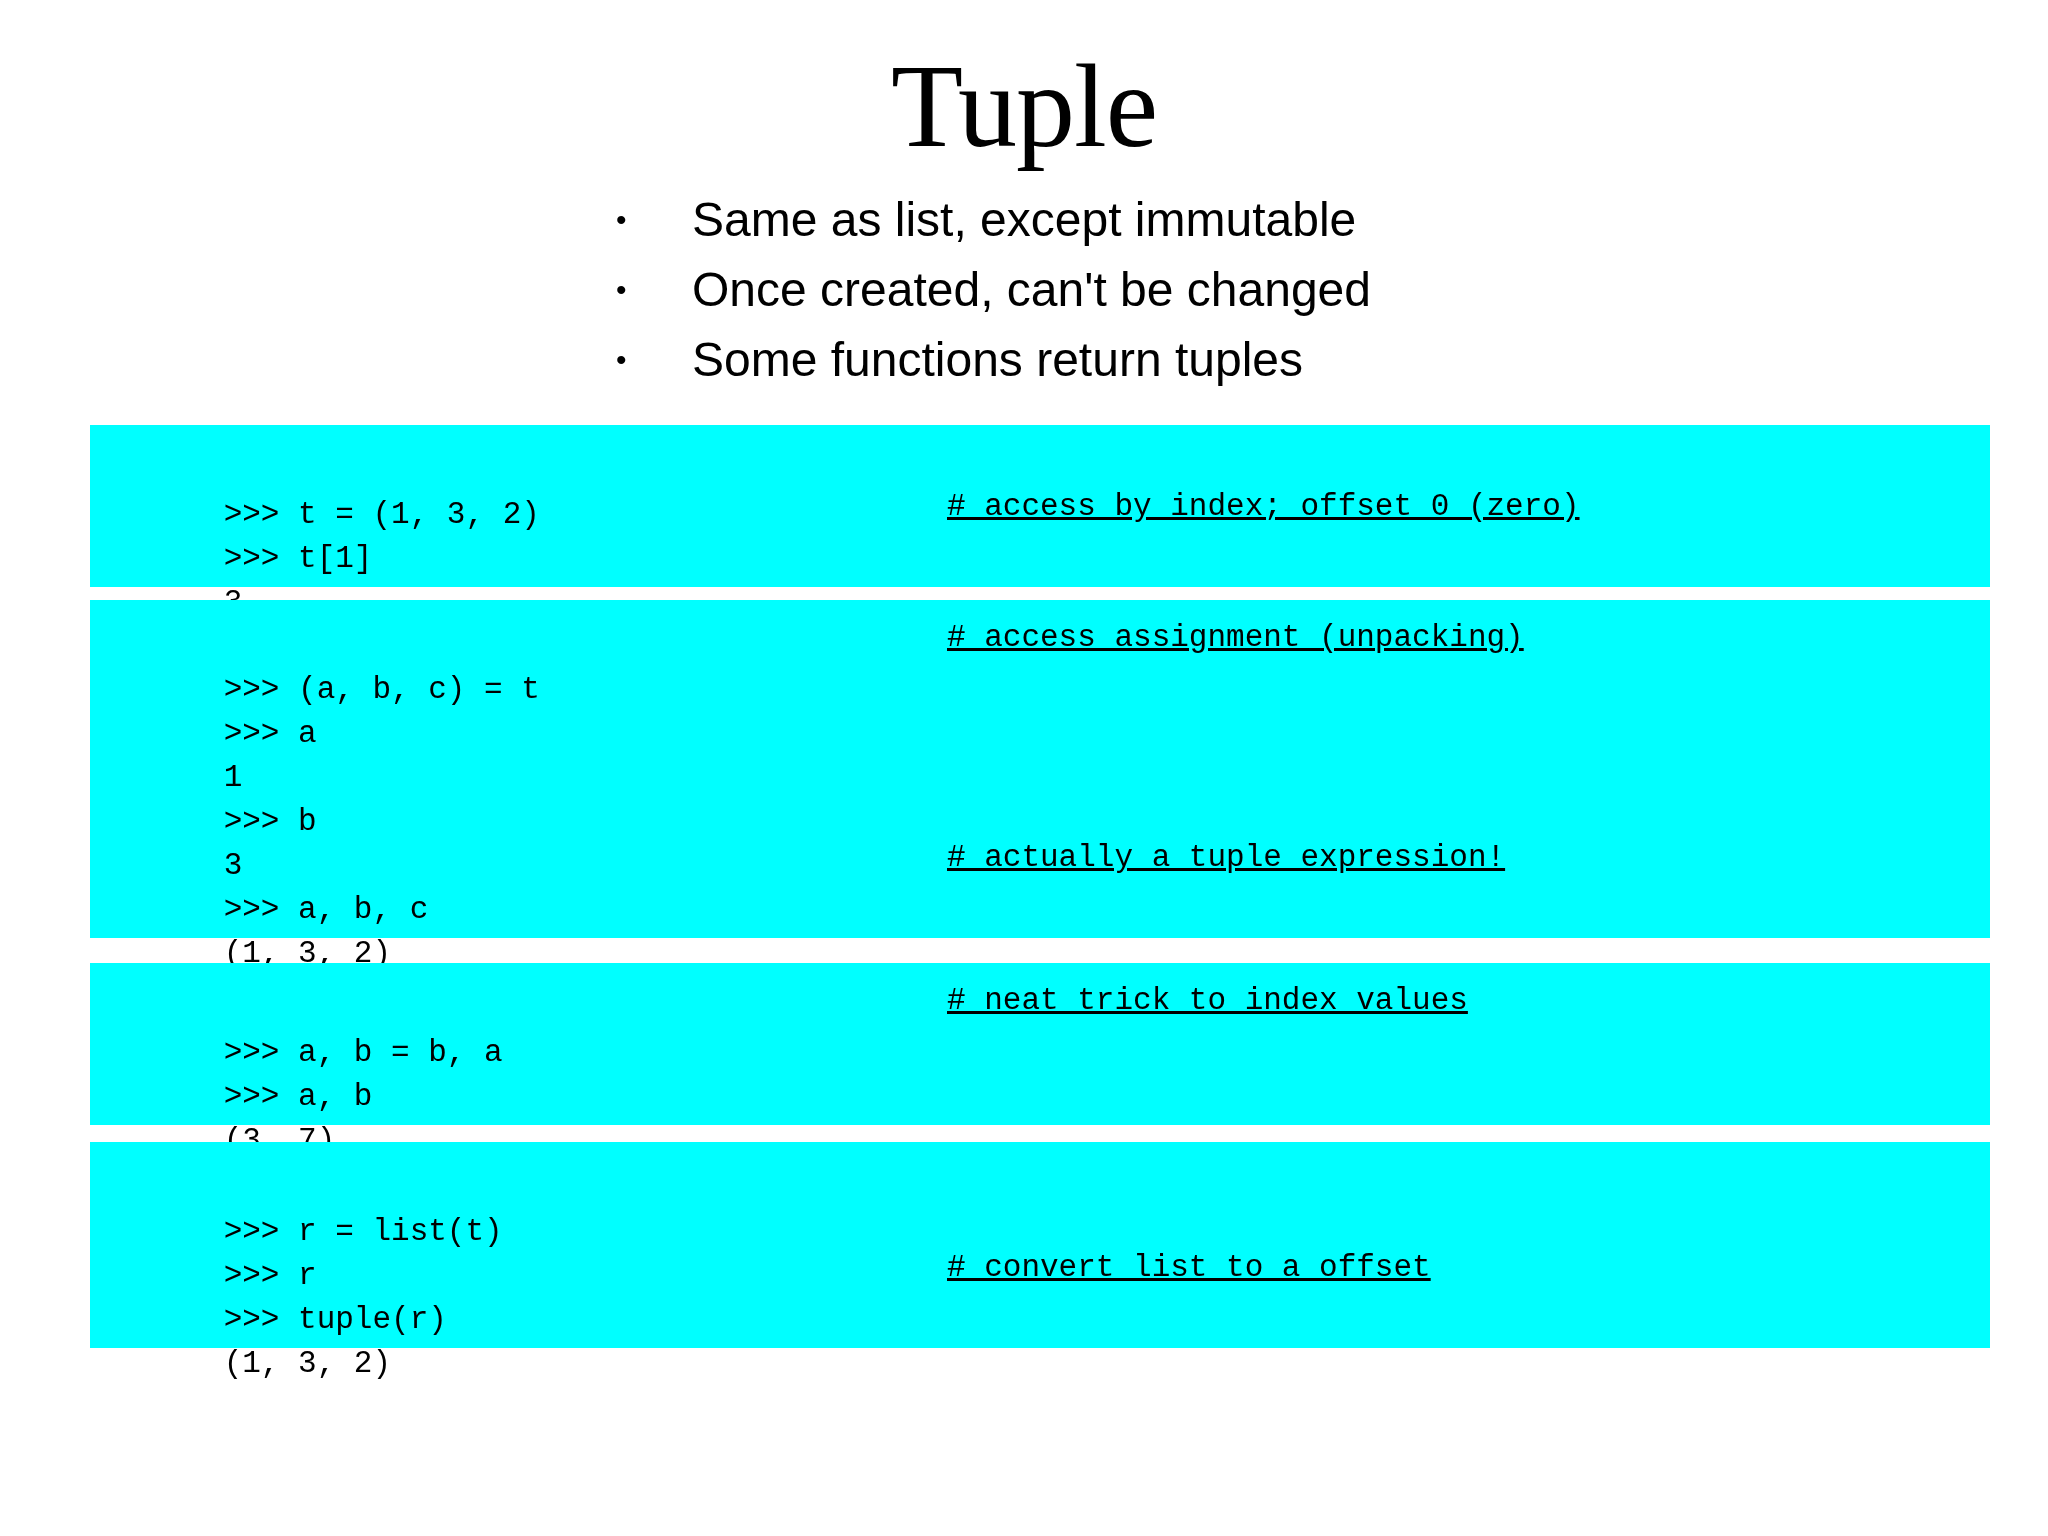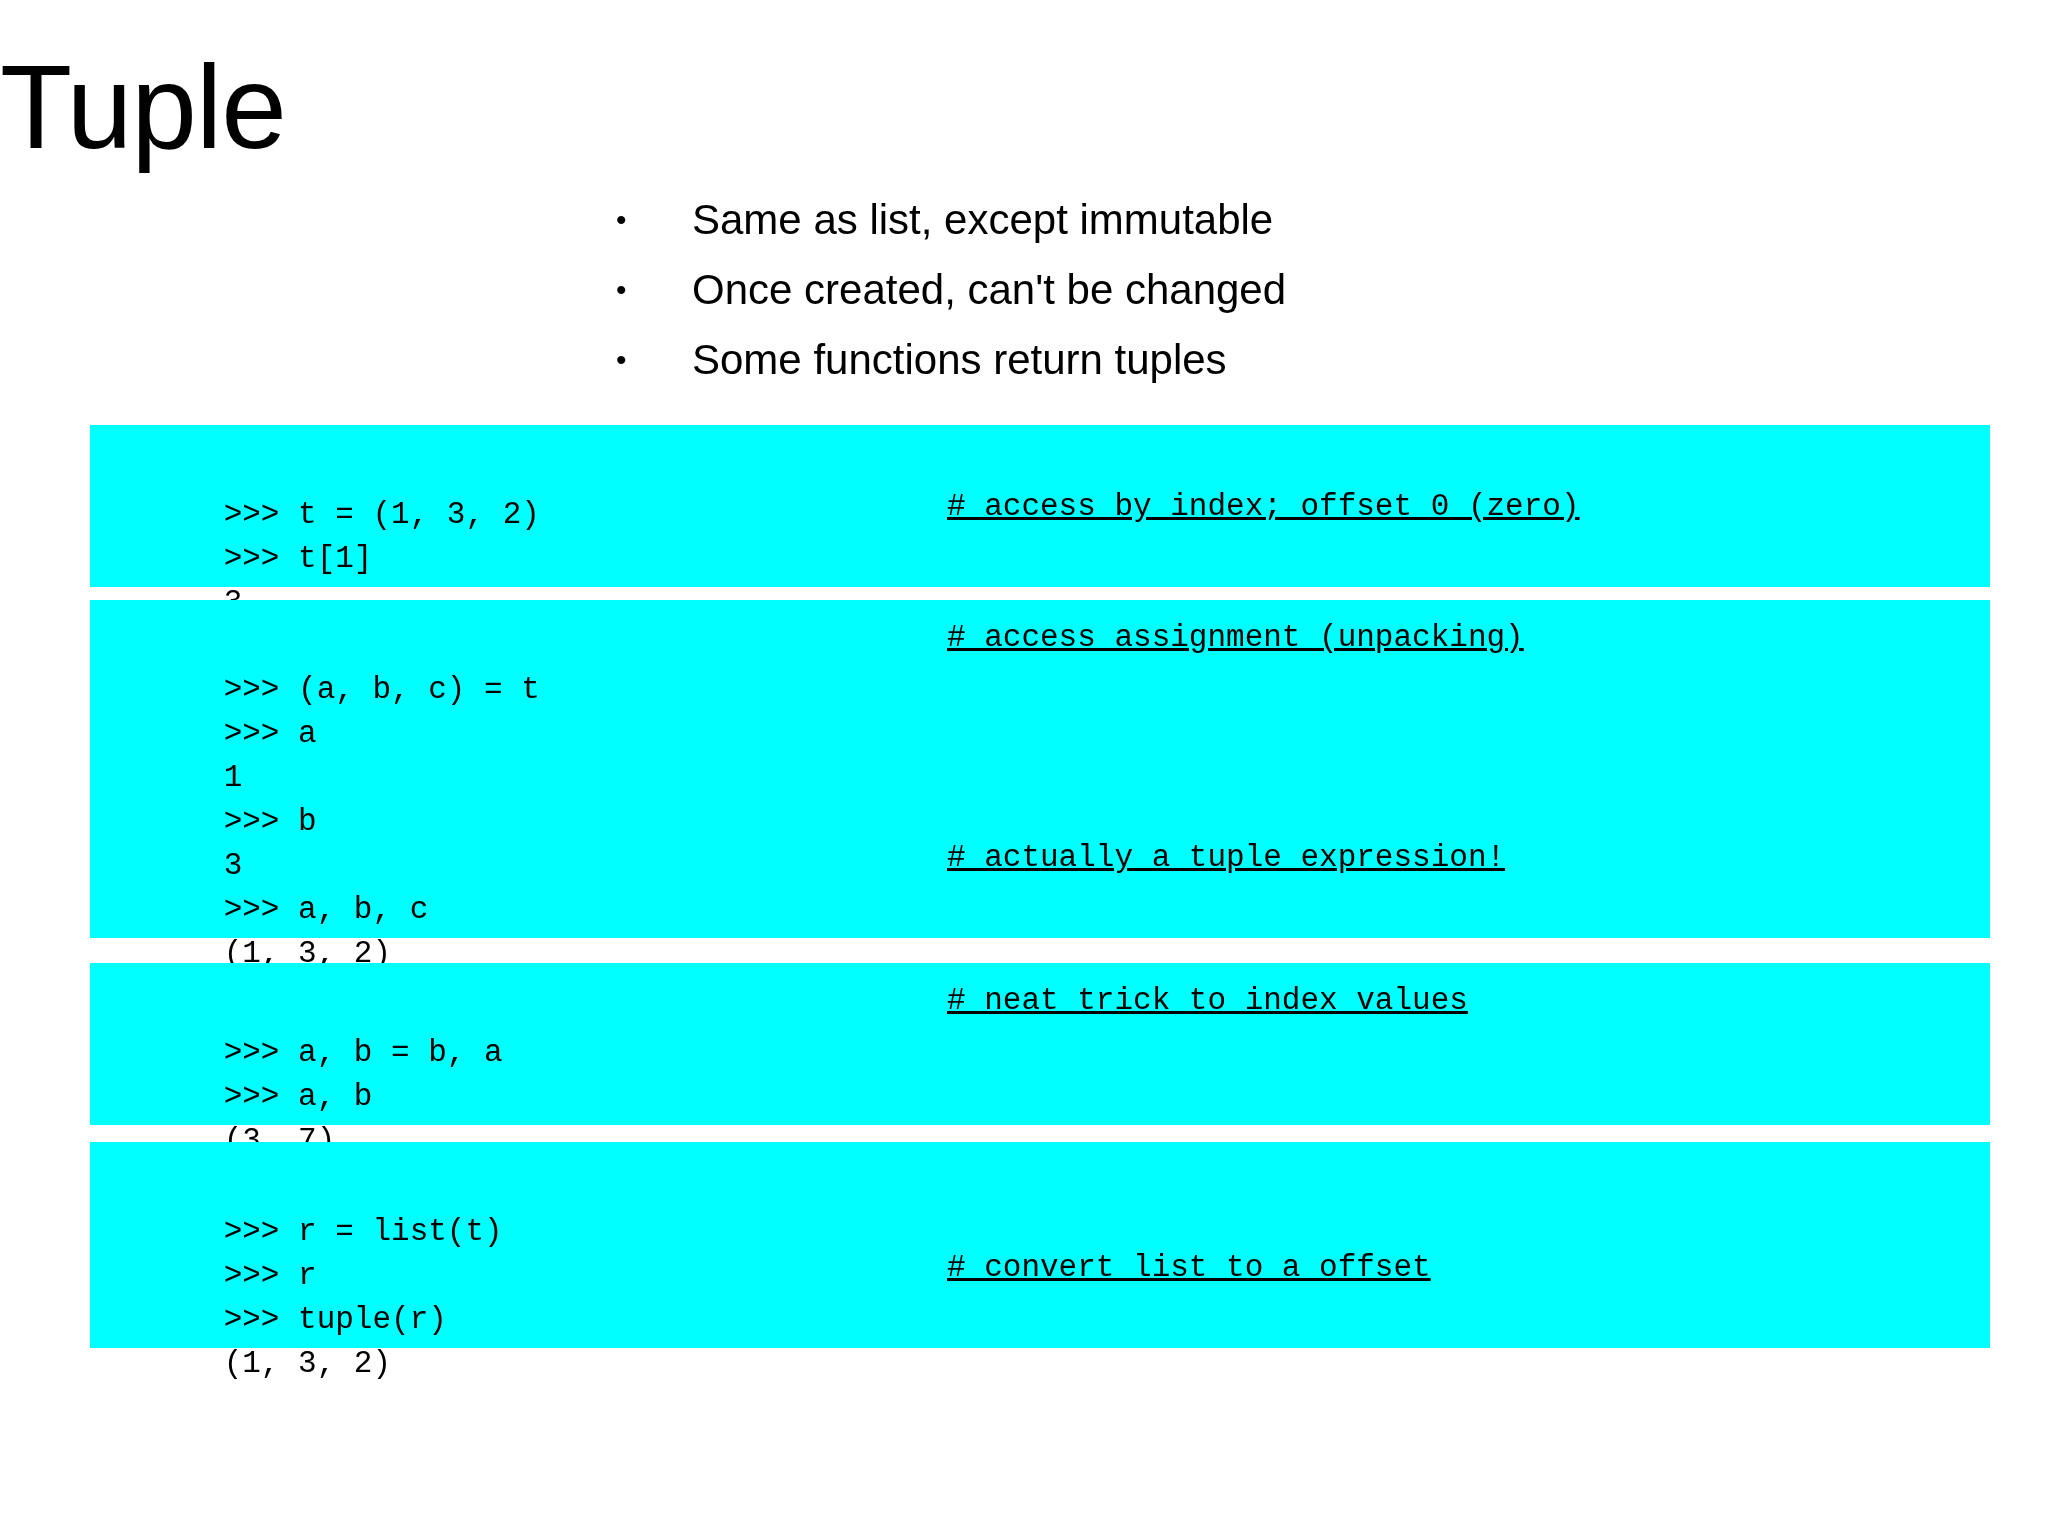--- a/index.html
+++ b/index.html
@@ -19,22 +19,22 @@
     inset: 0;
     background: #ffffff;
   }
 
   
   .title {
     position: absolute;
     top: 48px;
     left: 0;
     width: 2048px;
-    text-align: left;
-    font-family: Liberation Sans, sans-serif;
+    text-align: center;
+    font-family: Liberation Serif, serif;
     font-size: 118px;
     font-weight: 400;
     line-height: 1.0;
     color: #000000;
     letter-spacing: -1px;
   }
 
   
   .bullets {
     position: absolute;
@@ -51,21 +51,21 @@
     width: 82px;
     flex: 0 0 82px;
     font-size: 30px;
     line-height: 48px;
     color: #000000;
     text-align: left;
     padding-left: 6px;
     box-sizing: border-box;
   }
   .bullet-text {
-    font-size: 42px;
+    font-size: 48px;
     line-height: 48px;
     color: #000000;
     font-family: "Liberation Sans", sans-serif;
     white-space: nowrap;
   }
 
   
   .code-block {
     position: absolute;
     left: 90px;

